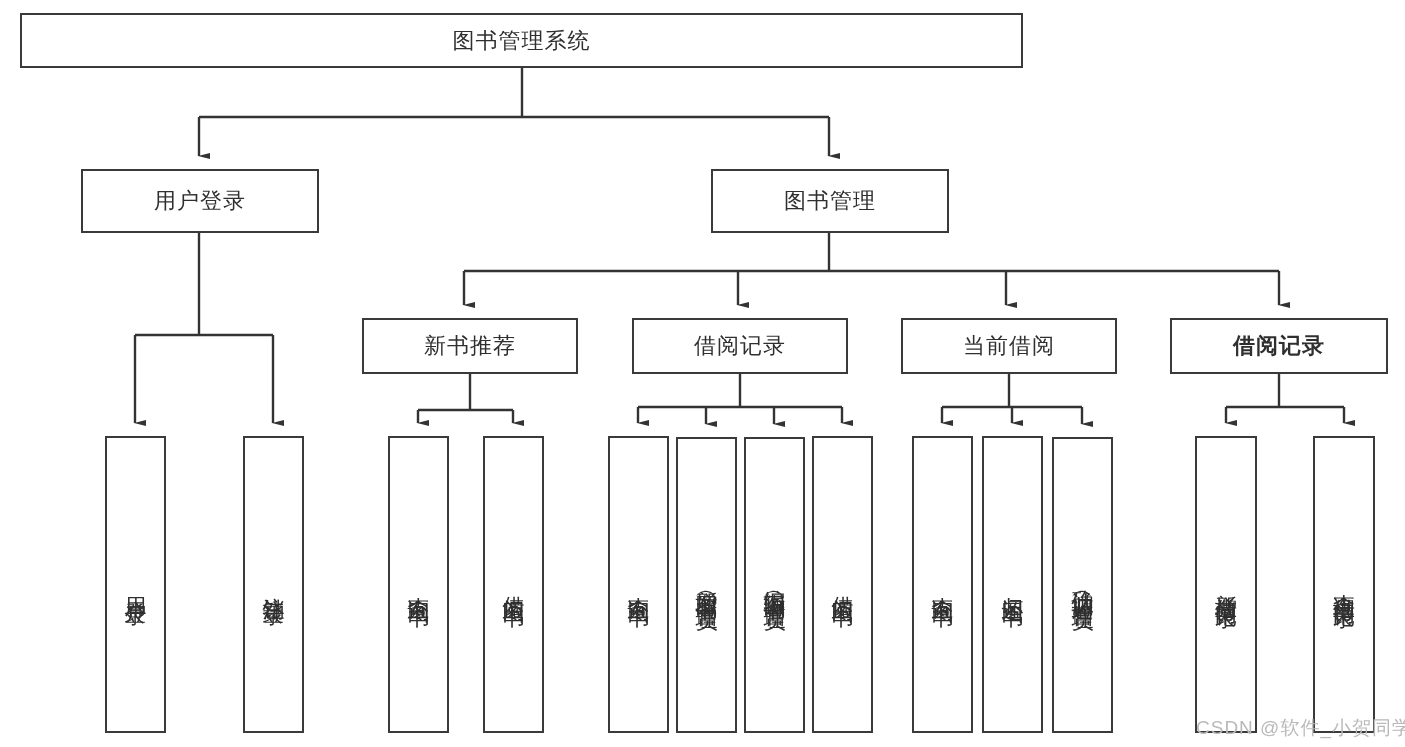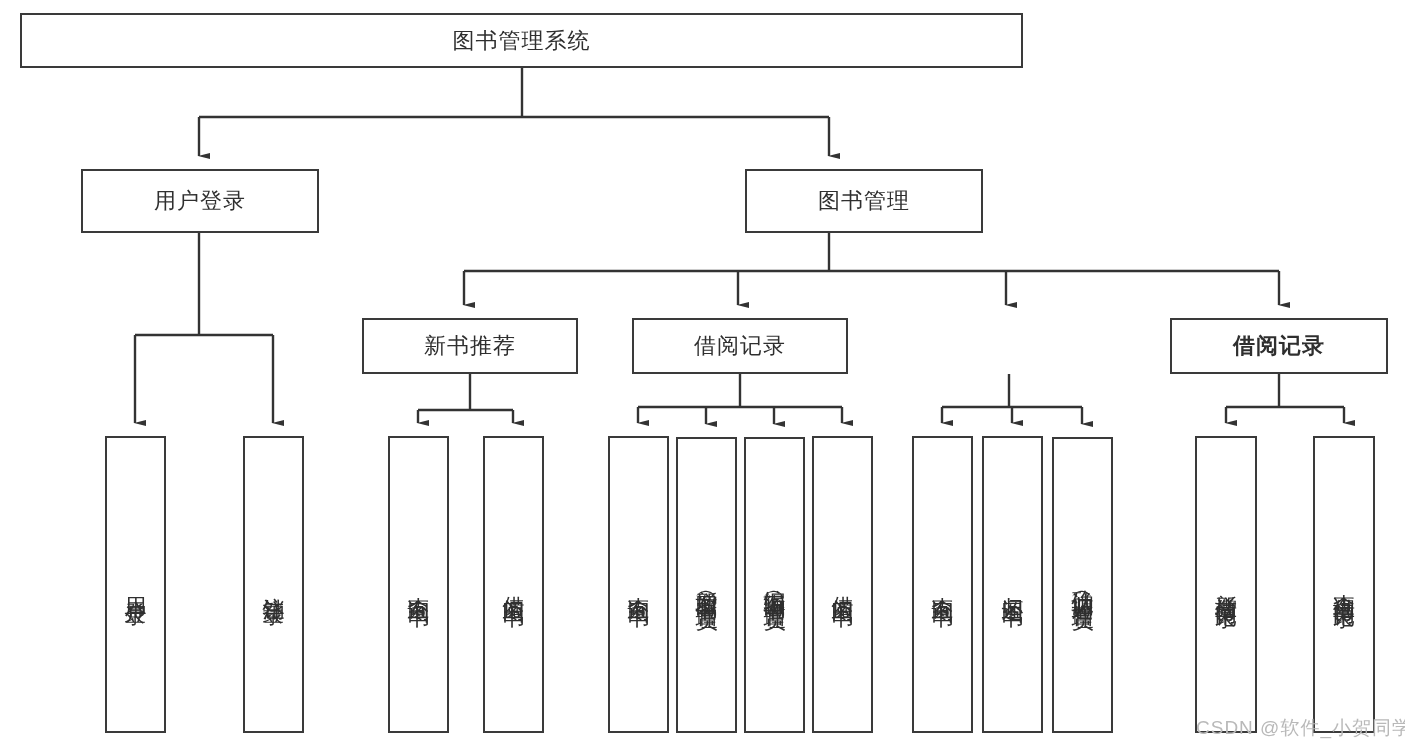--- a/index.html
+++ b/index.html
@@ -67,29 +67,32 @@
     </g>
   </svg>
 
   <div class="node" style="left:20px;top:13px;width:1003px;height:55px;">
     <span class="lbl">图书管理系统</span>
   </div>
 
   <div class="node" style="left:81px;top:169px;width:238px;height:64px;">
     <span class="lbl">用户登录</span>
   </div>
-  <div class="node" style="left:711px;top:169px;width:238px;height:64px;margin-left:34px;">
+  <div class="node" style="left:711px;top:169px;width:238px;height:64px;">
     <span class="lbl">图书管理</span>
   </div>
 
   <div class="node" style="left:362px;top:318px;width:216px;height:56px;">
     <span class="lbl">新书推荐</span>
   </div>
   <div class="node" style="left:632px;top:318px;width:216px;height:56px;">
     <span class="lbl">借阅记录</span>
+  </div>
+  <div class="node" style="left:901px;top:318px;width:216px;height:56px;">
+    <span class="lbl">当前借阅</span>
   </div>
   <div class="node" style="left:1170px;top:318px;width:218px;height:56px;font-weight:bold;">
     <span class="lbl">借阅记录</span>
   </div>
 
   <div class="node leaf" style="left:105px;top:436px;width:61px;height:297px;">
     <span class="lbl">用户登录</span>
   </div>
   <div class="node leaf" style="left:243px;top:436px;width:61px;height:297px;">
     <span class="lbl">注销登录</span>

